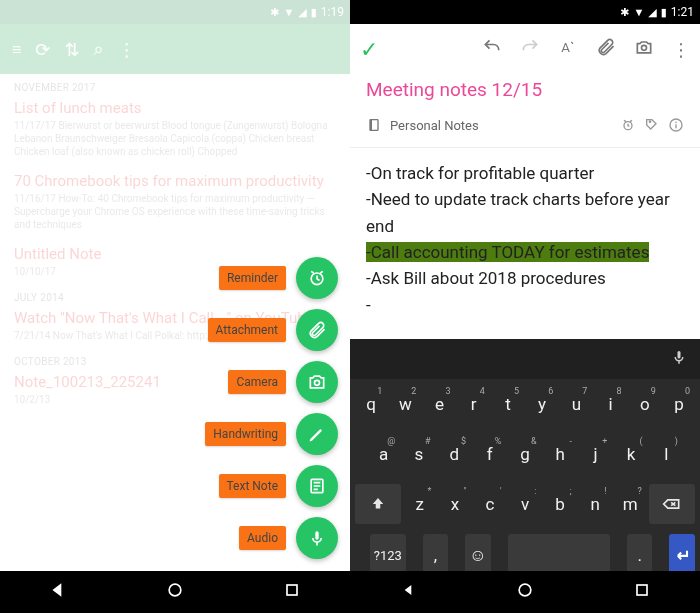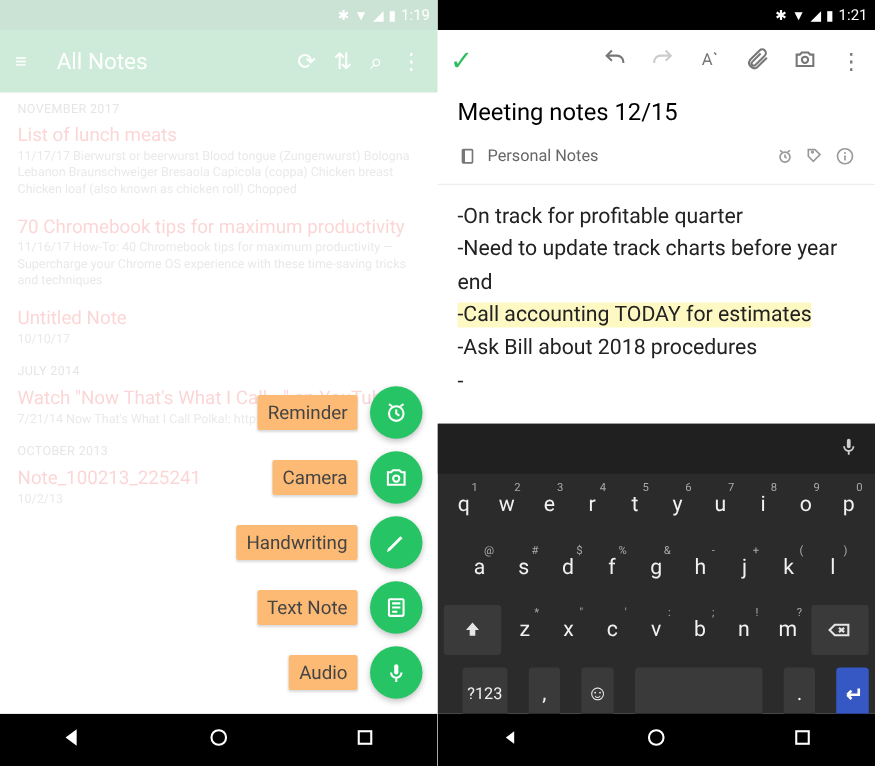--- a/index.html
+++ b/index.html
@@ -18,35 +18,35 @@
   .app-header .icon { margin-left: 14px; font-size: 18px; }
   .dim-overlay { position: absolute; top: 0; left: 0; right: 0; bottom: 42px; background: rgba(255,255,255,0.78); z-index: 2; }
   .notes-list { position: absolute; top: 74px; left: 0; right: 0; bottom: 42px; overflow: hidden; padding: 0 14px; z-index: 1; color: #444; }
   .section-date { font-size: 10px; color: #888; margin: 8px 0 6px; text-transform: uppercase; letter-spacing: 0.3px; }
   .note-item { margin-bottom: 14px; }
   .note-title { font-size: 15px; color: #ef4444; margin-bottom: 2px; }
   .note-sub { font-size: 10px; color: #999; line-height: 1.3; }
 
   .fab-stack { position: absolute; right: 12px; bottom: 54px; z-index: 3; display: flex; flex-direction: column; align-items: flex-end; gap: 10px; }
   .fab-row { display: flex; align-items: center; gap: 10px; }
-  .fab-label { background: #fdba74; color: #444; font-size: 15px; padding: 5px 8px; border-radius: 2px; box-shadow: 0 1px 2px rgba(0,0,0,0.15); }
+  .fab-label { background: #f97316; color: #444; font-size: 12px; padding: 5px 8px; border-radius: 2px; box-shadow: 0 1px 2px rgba(0,0,0,0.15); }
   .fab { width: 42px; height: 42px; border-radius: 50%; background: #27c466; display: flex; align-items: center; justify-content: center; color: #fff; box-shadow: 0 2px 5px rgba(0,0,0,0.25); }
   .fab svg { width: 20px; height: 20px; }
 
   
   .editor-toolbar { height: 50px; display: flex; align-items: center; padding: 0 10px; gap: 18px; color: #777; }
   .editor-toolbar .spacer { flex: 1; }
   .editor-toolbar .check { color: #2bbd5f; font-size: 22px; }
   .editor-toolbar svg { width: 20px; height: 20px; }
-  .note-title-input { color: #000000; font-size: 19px; padding: 4px 16px 10px; font-weight: 400; }
+  .note-title-input { color: #ec4899; font-size: 19px; padding: 4px 16px 10px; font-weight: 400; }
   .notebook-row { display: flex; align-items: center; padding: 6px 16px 14px; border-bottom: 1px solid #eee; color: #666; font-size: 13px; gap: 8px; }
   .notebook-row .spacer { flex: 1; }
   .notebook-row svg { width: 16px; height: 16px; }
   .note-body { padding: 12px 16px; font-size: 17px; color: #222; line-height: 1.55; }
-  .note-body .hl { background: #fef9c3; }
+  .note-body .hl { background: #4d7c0f; }
   .keyboard-area { position: absolute; left: 0; right: 0; bottom: 42px; height: 232px; background: #2b2b2b; color: #e6e6e6; }
   .kb-sugg { height: 40px; display: flex; align-items: center; justify-content: flex-end; padding: 0 12px; background: #202020; color: #cfcfcf; font-size: 16px; }
   .kb-row { display: flex; justify-content: space-between; padding: 5px 4px; }
   .key { flex: 1; margin: 0 1px; height: 40px; display: flex; align-items: center; justify-content: center; font-size: 17px; position: relative; color: #f1f1f1; border-radius: 3px; }
   .key .sup { position: absolute; top: 2px; right: 5px; font-size: 9px; color: #aaa; }
   .key.shift, .key.bksp, .key.sym, .key.enter, .key.comma, .key.dot, .key.emoji { background: #3a3a3a; }
   .key.space { flex: 4; background: #3a3a3a; }
   .key.enter { background: #3658c4; color: #fff; }
   .kb-row.r4 .key { height: 42px; margin-left: 16px; }
   .kb-row.r2 { padding-left: 16px; padding-right: 16px; }
@@ -57,21 +57,20 @@
 <div class="phone left">
   <div class="statusbar">
     <span class="icon">✱</span>
     <span class="icon">▼</span>
     <span class="icon">◢</span>
     <span class="icon">▮</span>
     <span>1:19</span>
   </div>
   <div class="app-header">
     <span>≡</span>
-    <span class="title">All Notes</span>
     <span class="icon">⟳</span>
     <span class="icon">⇅</span>
     <span class="icon">⌕</span>
     <span class="icon">⋮</span>
   </div>
   <div class="notes-list">
     <div class="section-date">NOVEMBER 2017</div>
     <div class="note-item">
       <div class="note-title">List of lunch meats</div>
       <div class="note-sub">11/17/17 Bierwurst or beerwurst Blood tongue (Zungenwurst) Bologna Lebanon Braunschweiger Bresaola Capicola (coppa) Chicken breast Chicken loaf (also known as chicken roll) Chopped</div>
@@ -97,20 +96,28 @@
   </div>
   <div class="dim-overlay"></div>
   <div class="fab-stack">
     <div class="fab-row">
       <span class="fab-label">Reminder</span>
       <span class="fab">
           <svg viewBox="0 0 24 24" fill="#fff">
             <circle cx="12" cy="13" r="7" fill="none" stroke="#fff" stroke-width="2"></circle>
             <path d="M12 9v4l3 2" stroke="#fff" stroke-width="2" fill="none"></path>
             <path d="M5 4l3 2M19 4l-3 2" stroke="#fff" stroke-width="2"></path>
+          </svg>
+        </span>
+    </div>
+    <div class="fab-row">
+      <span class="fab-label">Attachment</span>
+      <span class="fab">
+          <svg viewBox="0 0 24 24" fill="none" stroke="#fff" stroke-width="2">
+            <path d="M21 11l-9 9a5 5 0 01-7-7l9-9a3.5 3.5 0 015 5l-9 9a2 2 0 01-3-3l8-8"></path>
           </svg>
         </span>
     </div>
     <div class="fab-row">
       <span class="fab-label">Camera</span>
       <span class="fab">
           <svg viewBox="0 0 24 24" fill="#fff">
             <path d="M4 7h3l2-2h6l2 2h3v12H4z" fill="none" stroke="#fff" stroke-width="2"></path>
             <circle cx="12" cy="13" r="3" fill="none" stroke="#fff" stroke-width="2"></circle>
           </svg>

